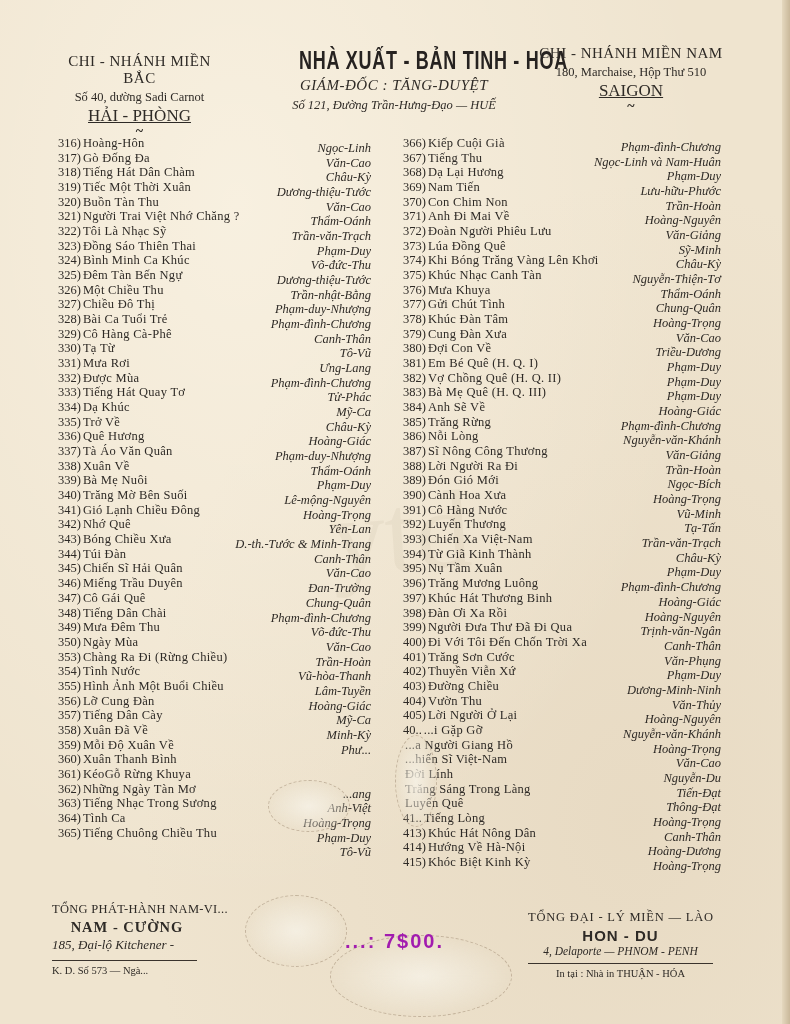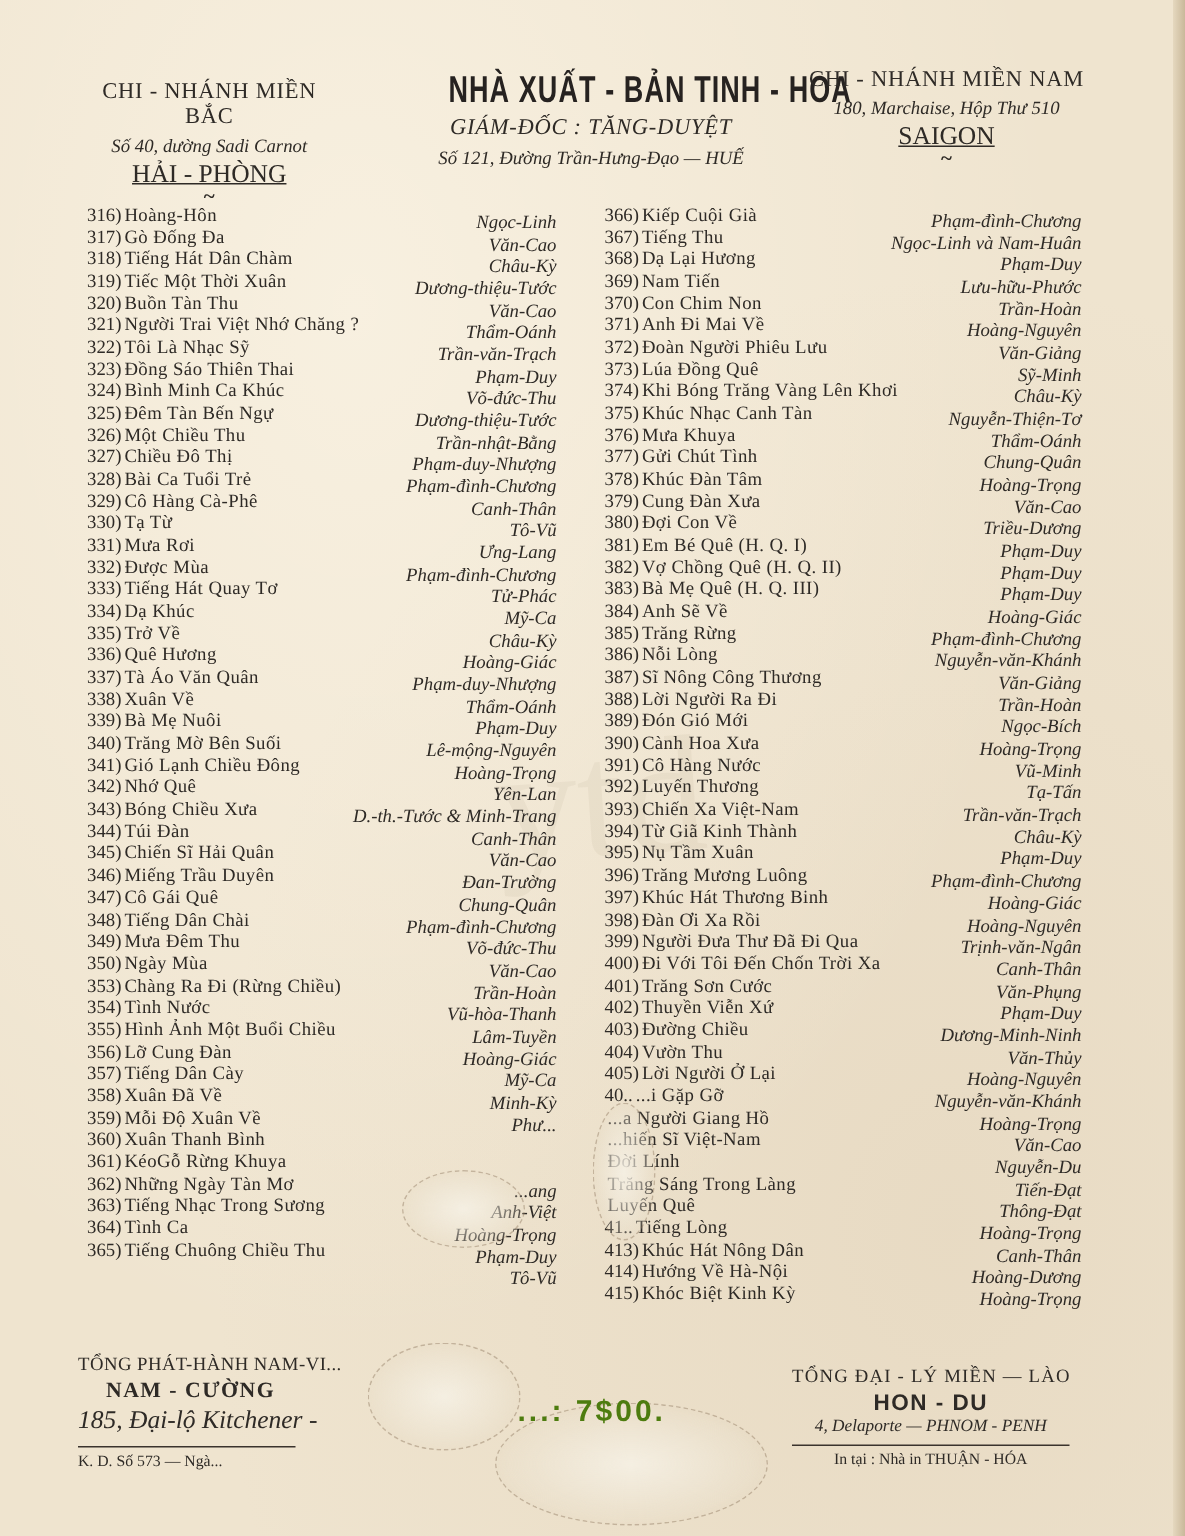--- a/index.html
+++ b/index.html
@@ -12,21 +12,21 @@
     color: #2e2a26;
     font-family: "Liberation Serif", serif;
   }
   .page-edge {
     position: absolute; right: 0; top: 0; width: 8px; height: 1024px;
     background: linear-gradient(to right, #e5d8bf, #c9b89a);
   }
   .header { position: absolute; left: 0; top: 40px; width: 756px; height: 90px; }
   .branch { position: absolute; text-align: center; }
   .branch .title { font-size: 15px; letter-spacing: 0.5px; }
-  .branch .addr { font-size: 12.5px; font-style: italic; margin-top: 3px; }
+  .branch .addr { font-size: 12.5px; margin-top: 3px; }
   .branch .city { font-size: 17px; margin-top: 1px; text-decoration: underline; }
   .branch .tilde { font-size: 14px; margin-top: -2px; font-weight: bold; }
   .branch-north { left: 52px; width: 175px; top: 13px; }
   .branch-south { left: 526px; width: 210px; top: 5px; }
   .publisher { position: absolute; left: 262px; width: 264px; top: 6px; text-align: center; }
   .publisher .name {
     font-family: "Liberation Sans", sans-serif; font-weight: bold; font-size: 25px;
     transform: scaleX(0.72); transform-origin: center; letter-spacing: 1px; color: #262220;
     white-space: nowrap;
   }
@@ -54,27 +54,27 @@
   }
   .stain {
     position: absolute; border-radius: 50%;
     background: radial-gradient(ellipse, rgba(245,240,228,0.9), rgba(230,220,200,0.2) 70%, transparent);
     border: 1px dashed rgba(120,95,70,0.35);
   }
 
   .footer-left { position: absolute; left: 52px; top: 902px; width: 150px; }
   .footer-left .line1 { font-size: 12.5px; letter-spacing: 0.3px; white-space: nowrap; }
   .footer-left .line2 { font-size: 14.5px; font-weight: bold; text-align: center; margin-top: 2px; letter-spacing: 1px; }
-  .footer-left .line3 { font-size: 17px; font-style: italic; margin-top: 1px; white-space: nowrap; }
+  .footer-left .line3 { font-size: 13px; font-style: italic; margin-top: 1px; white-space: nowrap; }
   .footer-left .rule { border-top: 1.5px solid #3a332d; width: 145px; margin-top: 7px; }
   .footer-left .line4 { font-size: 10.5px; margin-top: 4px; white-space: nowrap; }
 
   .price {
     position: absolute; left: 345px; top: 930px; font-family: "Liberation Sans", sans-serif;
-    font-size: 20px; font-weight: bold; letter-spacing: 2px; color: #4d7c0f;
+    font-size: 20px; font-weight: bold; letter-spacing: 2px; color: #a21caf;
   }
 
   .footer-right { position: absolute; left: 528px; top: 910px; width: 185px; text-align: center; }
   .footer-right .line1 { font-size: 12.5px; letter-spacing: 0.8px; white-space: nowrap; }
   .footer-right .line2 { font-family: Liberation Sans, sans-serif; font-size: 15px; font-weight: bold; margin-top: 2px; letter-spacing: 1px; }
   .footer-right .line3 { font-size: 11.5px; font-style: italic; margin-top: 1px; white-space: nowrap; }
   .footer-right .rule { border-top: 1.5px solid #3a332d; margin-top: 6px; }
   .footer-right .line4 { font-size: 10.5px; margin-top: 4px; white-space: nowrap; }
 </style>
 </head>

